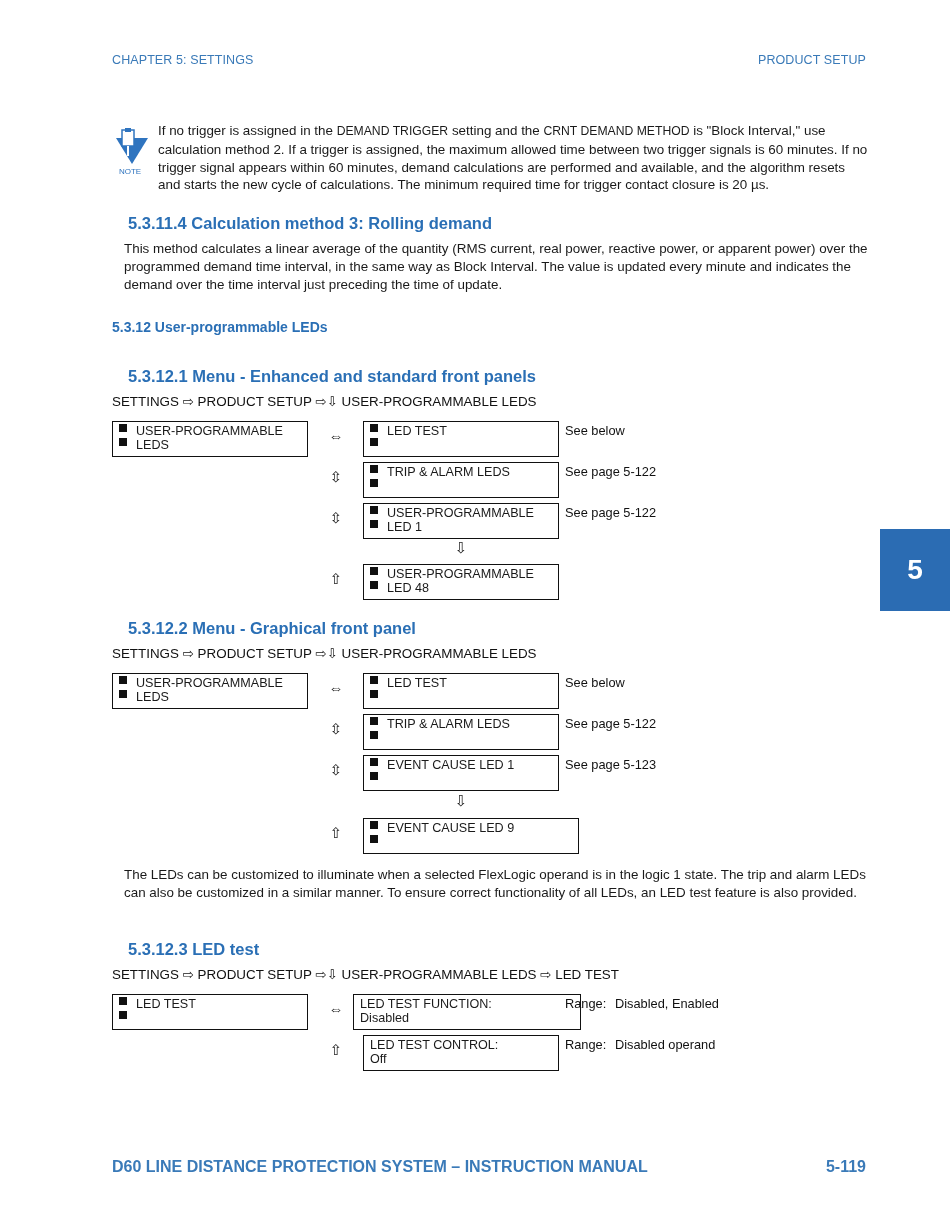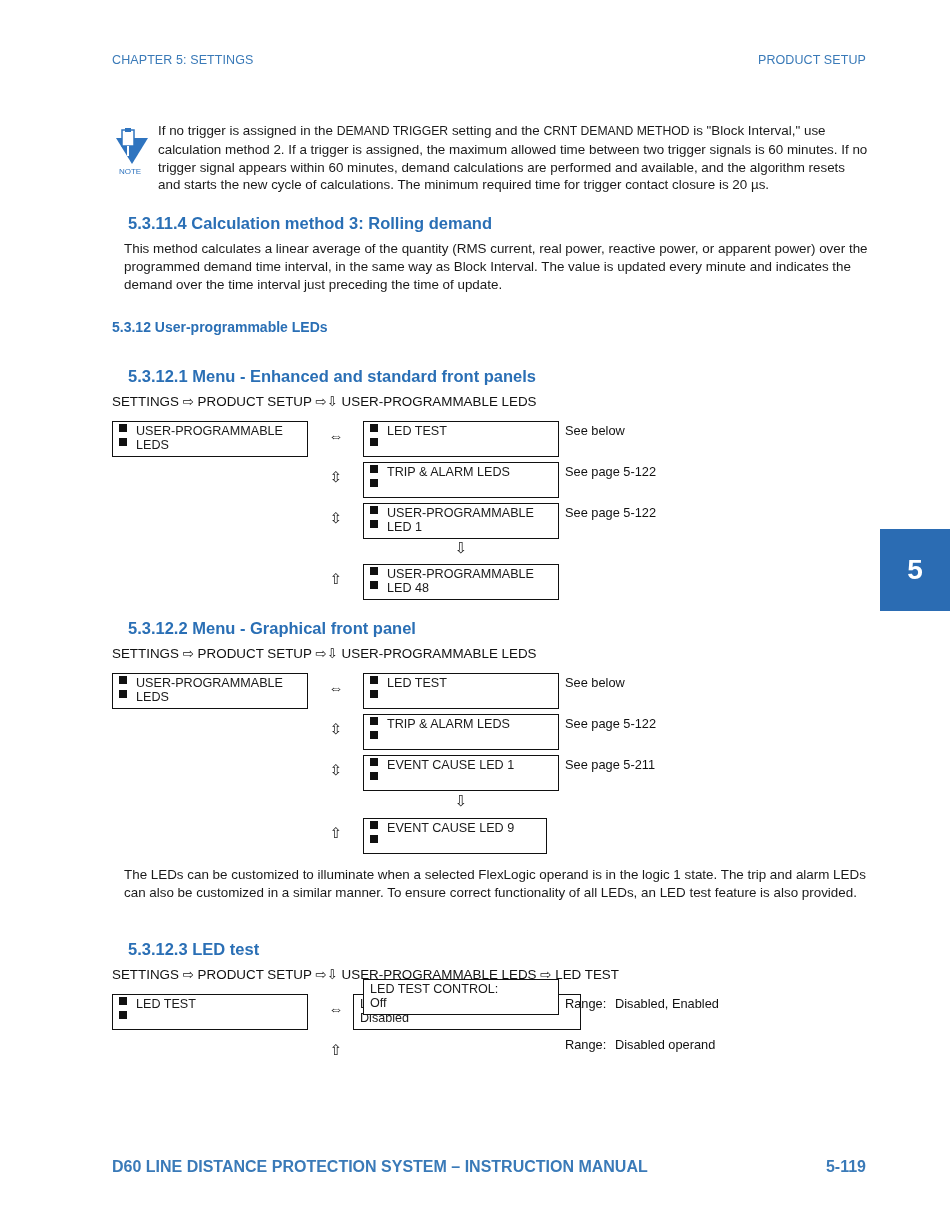--- a/index.html
+++ b/index.html
@@ -168,26 +168,26 @@
 <div class="box" style="left:363px; top:755px; width:196px; height:36px;">
   <div class="ln">
       <span class="sq"></span>
       <span>EVENT CAUSE LED 1</span>
     </div>
   <div class="ln">
       <span class="sq"></span>
       <span></span>
     </div>
 </div>
-<div class="ref" style="left:565px; top:757px;">See page 5-211</div>
+<div class="ref" style="left:565px; top:757px;">See page 5-123</div>
 
 <div class="arr" style="left:451px; top:792px;">⇩</div>
 
 <div class="arr" style="left:326px; top:824px;">⇧</div>
-<div class="box" style="left:363px; top:818px; width:184px; height:36px;">
+<div class="box" style="left:363px; top:818px; width:216px; height:36px;">
   <div class="ln">
       <span class="sq"></span>
       <span>EVENT CAUSE LED 9</span>
     </div>
   <div class="ln">
       <span class="sq"></span>
       <span></span>
     </div>
 </div>
 
@@ -208,21 +208,21 @@
 </div>
 
 <div class="arr" style="left:326px; top:1000px;">⇔</div>
 <div class="box" style="left:353px; top:994px; width:228px; height:36px;">
   <div class="ln">LED TEST FUNCTION:</div>
   <div class="ln">Disabled</div>
 </div>
 <div class="ref" style="left:565px; top:996px;"><span class="range-lbl">Range:</span><span>Disabled, Enabled</span></div>
 
 <div class="arr" style="left:326px; top:1041px;">⇧</div>
-<div class="box" style="left:363px; top:979px; width:196px; height:36px;">
+<div class="box" style="left:363px; top:1035px; width:196px; height:36px;">
   <div class="ln">LED TEST CONTROL:</div>
   <div class="ln">Off</div>
 </div>
 <div class="ref" style="left:565px; top:1037px;"><span class="range-lbl">Range:</span><span>Disabled operand</span></div>
 
 <div class="side-tab">5</div>
 
 <div class="ftr ftr-left">D60 LINE DISTANCE PROTECTION SYSTEM – INSTRUCTION MANUAL</div>
 <div class="ftr ftr-right">5-119</div>
 

